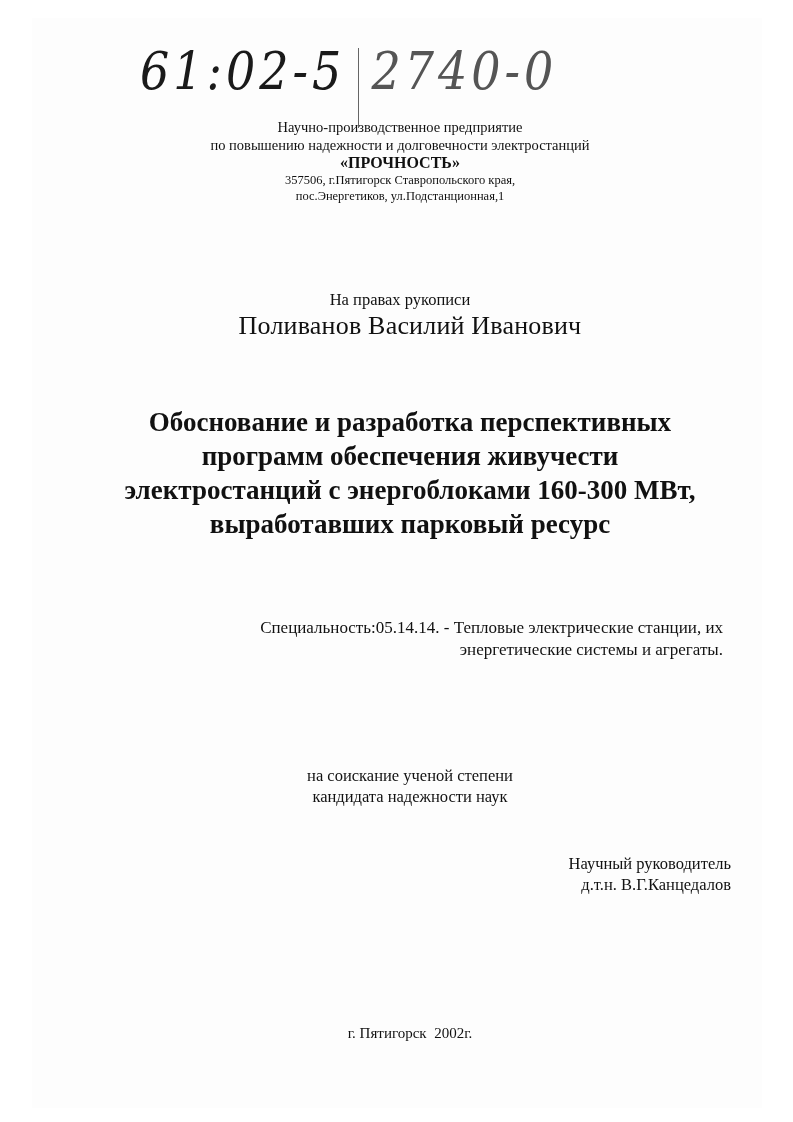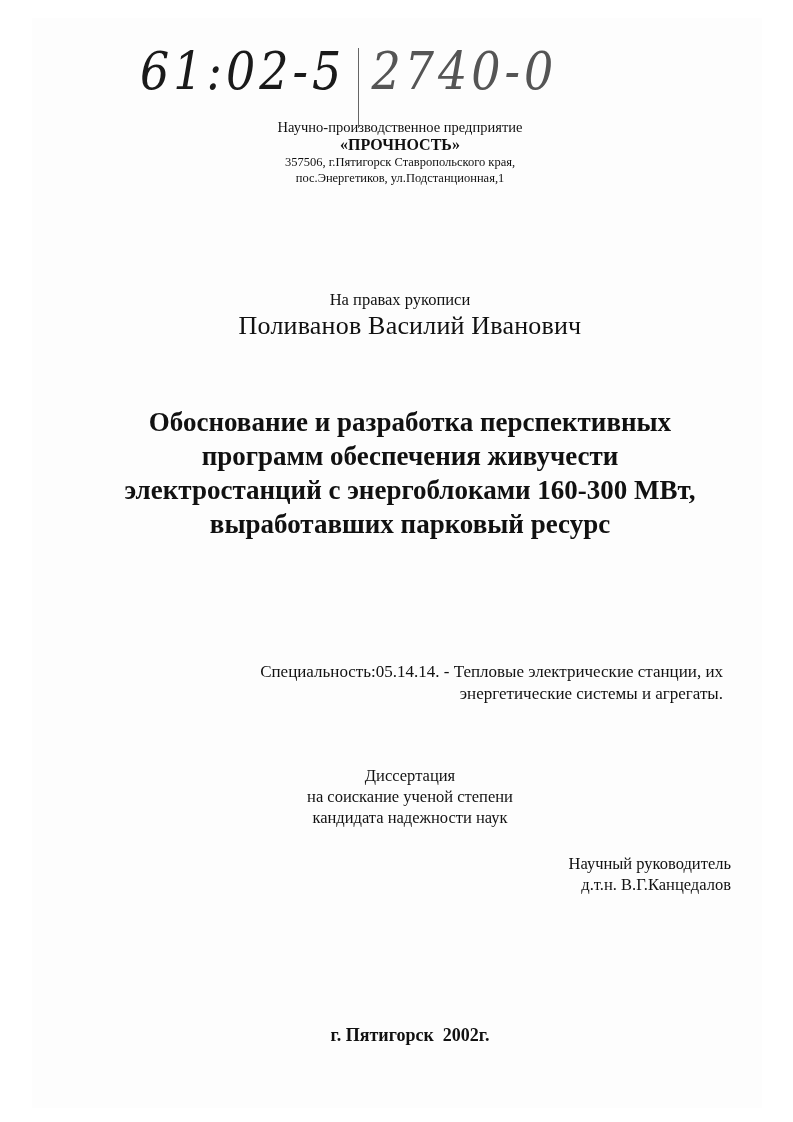--- a/index.html
+++ b/index.html
@@ -95,21 +95,20 @@
       line-height: 34px;
     }
     .specialty {
       position: absolute;
       left: 200px;
       top: 617px;
       width: 523px;
       text-align: right;
       font-size: 17px;
       line-height: 22px;
-      margin-top: 44px;
     }
     .dissertation {
       position: absolute;
       left: 260px;
       top: 765px;
       width: 300px;
       text-align: center;
       font-size: 16.5px;
       line-height: 21px;
     }
@@ -121,37 +120,37 @@
       text-align: right;
       font-size: 16.5px;
       line-height: 21px;
     }
     .footer {
       position: absolute;
       left: 280px;
       top: 1025px;
       width: 260px;
       text-align: center;
-      font-size: 18px;
+      font-size: 15px;
       white-space: pre;
-      font-weight: bold;
     }
   </style>
 </head>
 <body>
 
 <div class="page"></div>
 
 <div class="handwritten">
   <span class="hw-text"><span class="dark">61:02-5</span><span style="display:inline-block;width:26px;"></span><span>2740-0</span></span>
 </div>
 <div class="hw-divider"></div>
 
 <div class="org-block">
   <div>Научно-производственное предприятие</div>
+  <div>по повышению надежности и долговечности электростанций</div>
   <div class="org-name">«ПРОЧНОСТЬ»</div>
   <div class="org-addr">357506, г.Пятигорск Ставропольского края,</div>
   <div class="org-addr">пос.Энергетиков, ул.Подстанционная,1</div>
 </div>
 
 <div class="manuscript-note">На правах рукописи</div>
 
 <div class="author">Поливанов Василий Иванович</div>
 
 <div class="title">
@@ -160,21 +159,20 @@
   <div>электростанций с энергоблоками 160-300 МВт,</div>
   <div>выработавших парковый ресурс</div>
 </div>
 
 <div class="specialty">
   <div>Специальность:05.14.14. - Тепловые электрические станции, их</div>
   <div>энергетические системы и агрегаты.</div>
 </div>
 
 <div class="dissertation">
-  <div>Диссертация</div>
   <div>на соискание ученой степени</div>
   <div>кандидата надежности наук</div>
 </div>
 
 <div class="supervisor">
   <div>Научный руководитель</div>
   <div>д.т.н. В.Г.Канцедалов</div>
 </div>
 
 <div class="footer">г. Пятигорск  2002г.</div>

